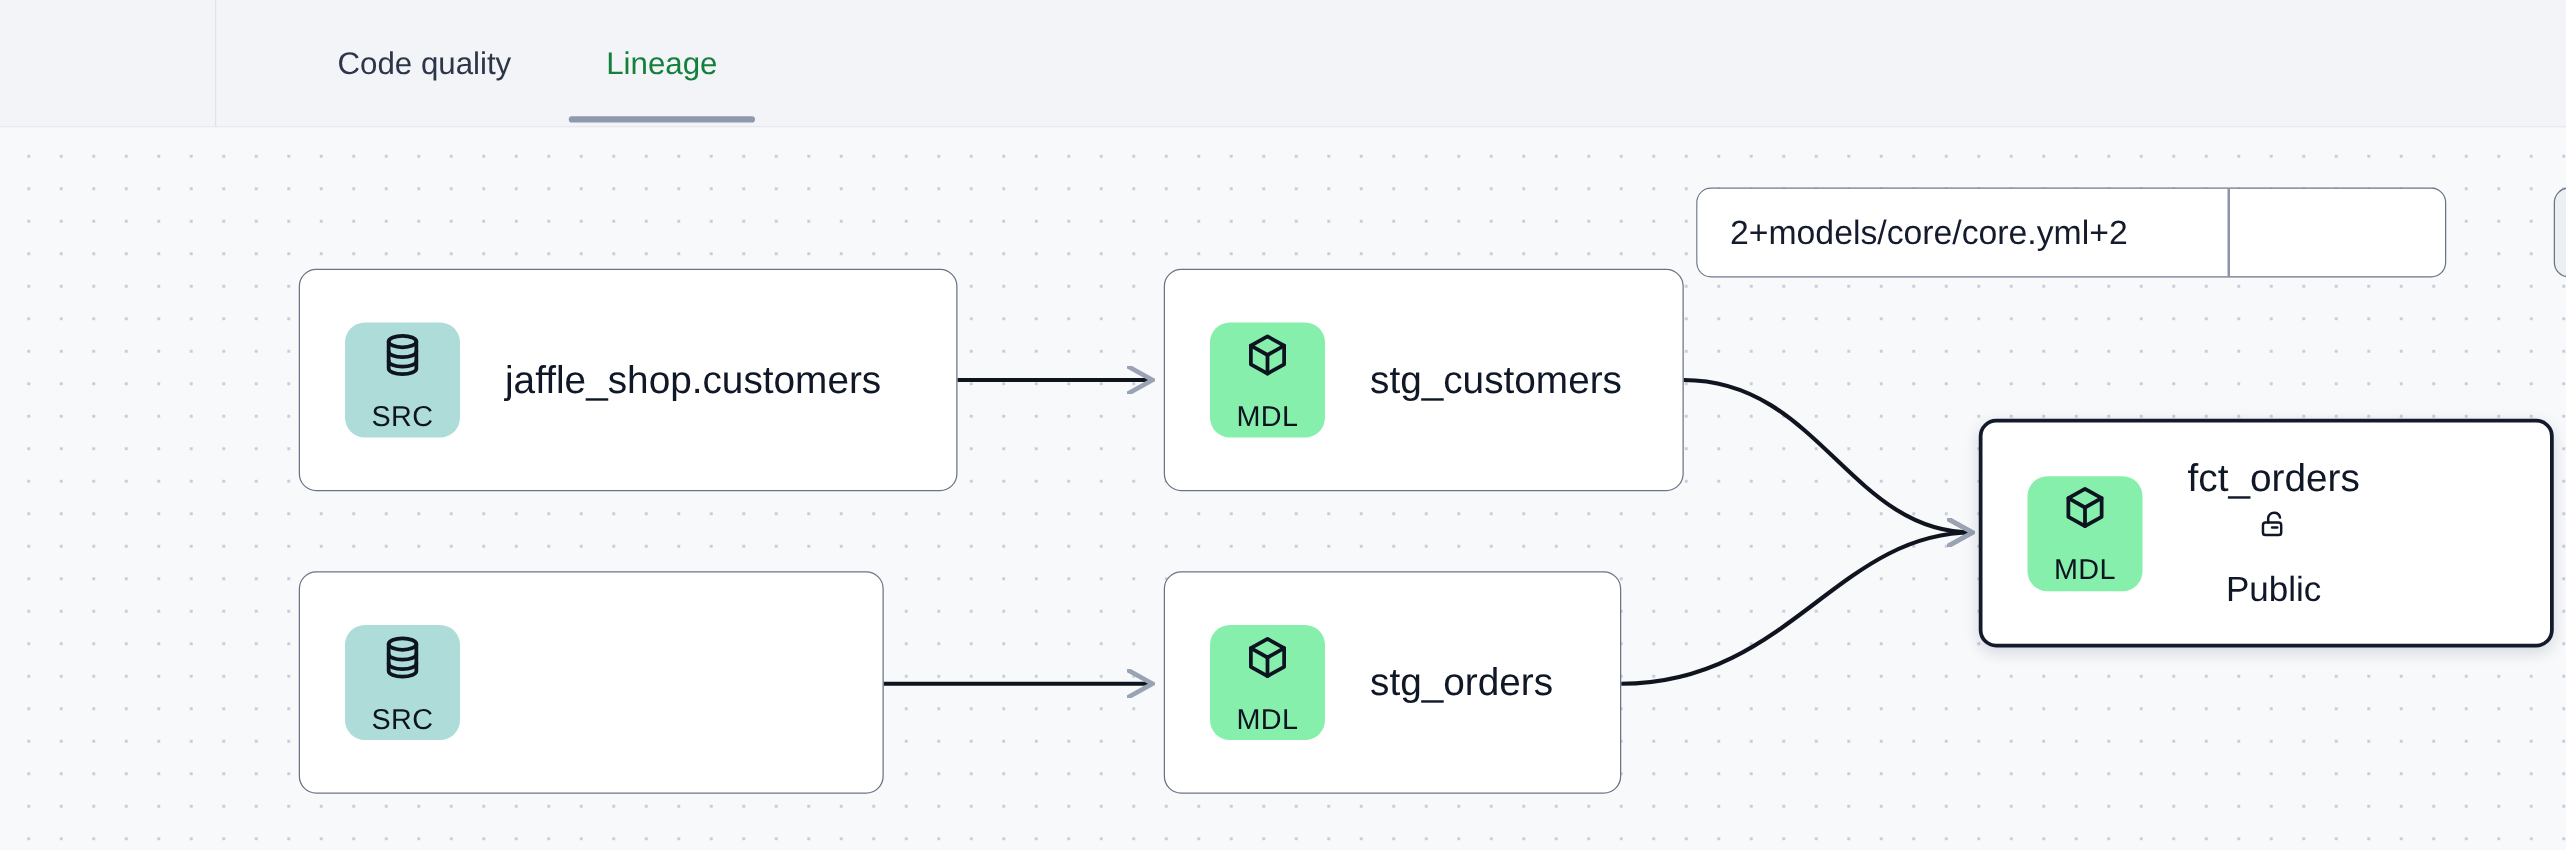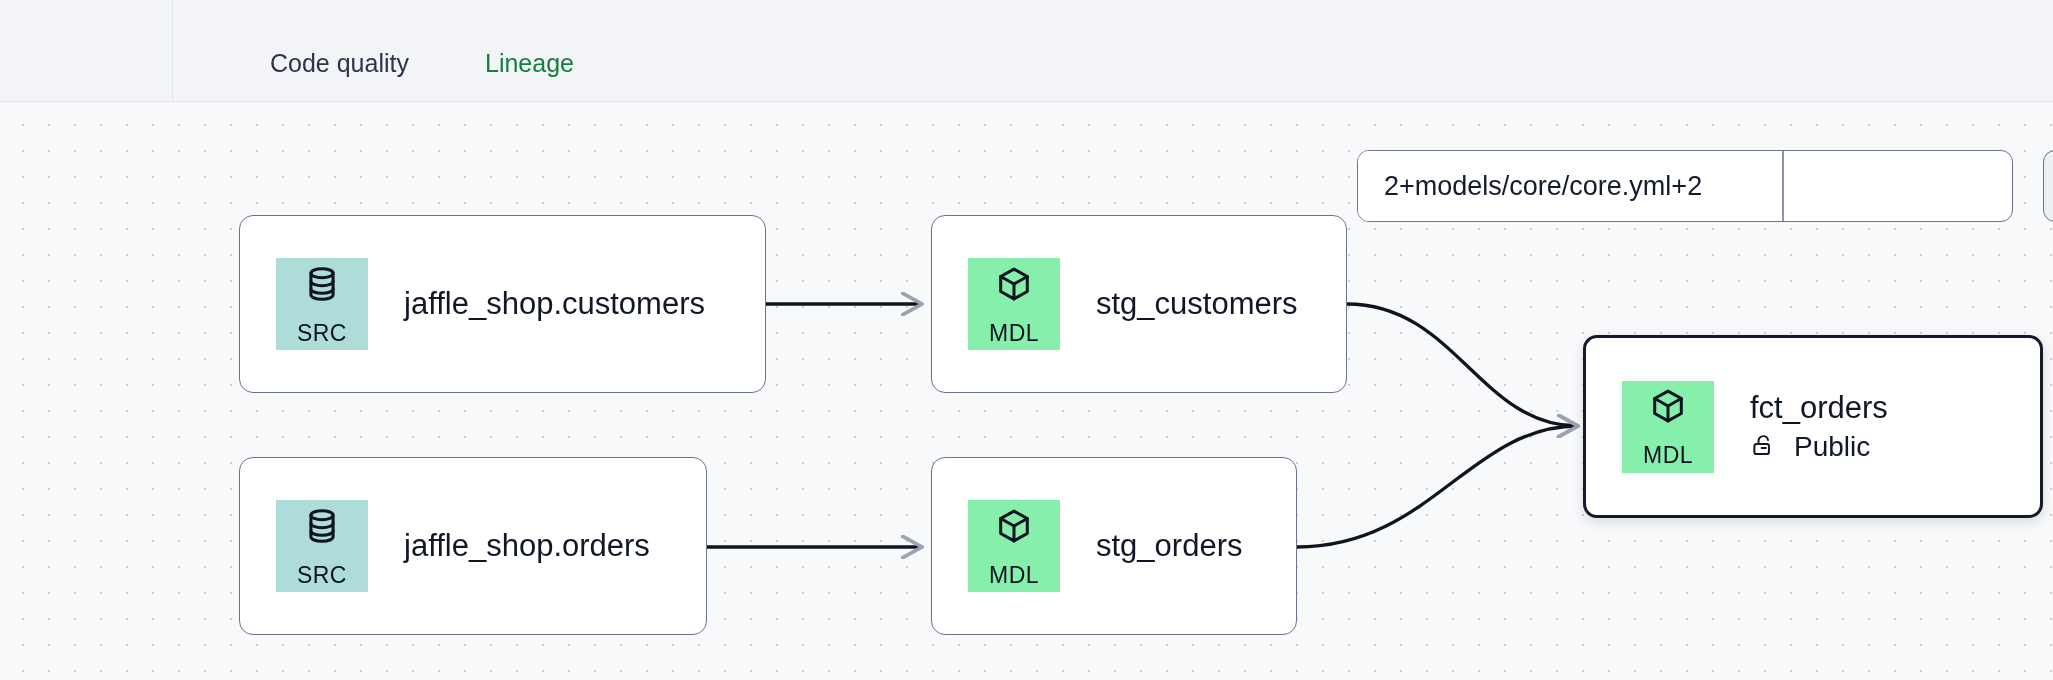--- a/index.html
+++ b/index.html
@@ -43,21 +43,21 @@
     user-select: none;
   }
   .header-divider {
     position: absolute;
     left: 172px; top: 0;
     width: 1px; height: 102px;
     background: #dfe3ea;
   }
   .tabs {
     position: absolute;
-    left: 232px; top: 12px;
+    left: 232px; top: 0;
     height: 102px;
     display: flex;
     align-items: flex-start;
   }
   .tab {
     position: relative;
     height: 102px;
     padding: 0 38px;
     display: flex;
     align-items: center;
@@ -110,21 +110,21 @@
     align-items: center;
     cursor: pointer;
   }
   .node.selected {
     border: 3.4px solid #131a2b;
     box-shadow: 0 4px 12px rgba(20,28,48,0.14);
   }
   .badge {
     flex: none;
     width: 92px; height: 92px;
-    border-radius: 0;
+    border-radius: 16px;
     margin-left: 36px;
     display: flex;
     flex-direction: column;
     align-items: center;
     justify-content: center;
     gap: 15px;
   }
   .badge.src { background: #aedcd9; }
   .badge.mdl { background: #86efac; }
   .badge svg { display: block; }
@@ -145,20 +145,21 @@
     font-size: 31px;
     color: #101828;
     white-space: nowrap;
     line-height: 1.15;
   }
   .node-access {
     display: flex;
     align-items: center;
     gap: 19px;
     margin-top: 6px;
+    flex-direction: column;
   }
   .node-access-label {
     font-size: 28px;
     color: #101828;
     line-height: 1.1;
   }
 
   
   .selector-group {
     position: absolute;
@@ -273,23 +274,20 @@
       <div class="badge src">
         <span>
           <svg width="38" height="40" viewBox="0 0 24 24" fill="none" stroke="#0d1320" stroke-width="1.9" stroke-linecap="round" stroke-linejoin="round">
             <ellipse cx="12" cy="5.2" rx="7" ry="2.9"></ellipse>
             <path d="M5 5.2 V 18.8 C5 20.4 8.1 21.7 12 21.7 S19 20.4 19 18.8 V 5.2"></path>
             <path d="M5 10.2 C5 11.8 8.1 13.1 12 13.1 S19 11.8 19 10.2"></path>
             <path d="M5 15 C5 16.6 8.1 17.9 12 17.9 S19 16.6 19 15"></path>
           </svg>
         </span>
         <span class="badge-text">SRC</span>
-      </div>
-      <div class="node-body">
-        <div class="node-title">jaffle_shop.orders</div>
       </div>
     </div>
 
     <div class="node" style="left:931px; top:355px; width:366px; height:178px;">
       <div class="badge mdl">
         <span>
           <svg width="38" height="40" viewBox="0 0 24 24" fill="none" stroke="#0d1320" stroke-width="1.9" stroke-linecap="round" stroke-linejoin="round">
             <path d="M12 2.6 L20.4 7.3 L12 12 L3.6 7.3 Z"></path>
             <path d="M3.6 7.3 V16.7 L12 21.4 V12"></path>
             <path d="M20.4 7.3 V16.7 L12 21.4"></path>
@@ -321,21 +319,21 @@
               <rect x="4.2" y="10.6" width="14" height="9.6" rx="2"></rect>
               <path d="M8.2 10.6 V7.4 C8.2 4.9 10.2 3 12.7 3 C15 3 16.9 4.6 17.3 6.8"></path>
               <path d="M11.2 14.4 h4"></path>
             </svg>
           </span>
           <span class="node-access-label">Public</span>
         </div>
       </div>
     </div>
 
-    <div class="selector-group" style="left:1357px; top:48px; width:656px; height:72px;">
+    <div class="selector-group" style="left:1357px; top:48px; width:600px; height:72px;">
       <input class="selector-input" type="text" value="2+models/core/core.yml+2" style="">
       <div class="selector-sep"></div>
     </div>
 
     <div class="edge-tool" style="left:2043px; top:48px; width:52px; height:72px;"></div>
 
   </div>
 </div>
 
 </body></html>

